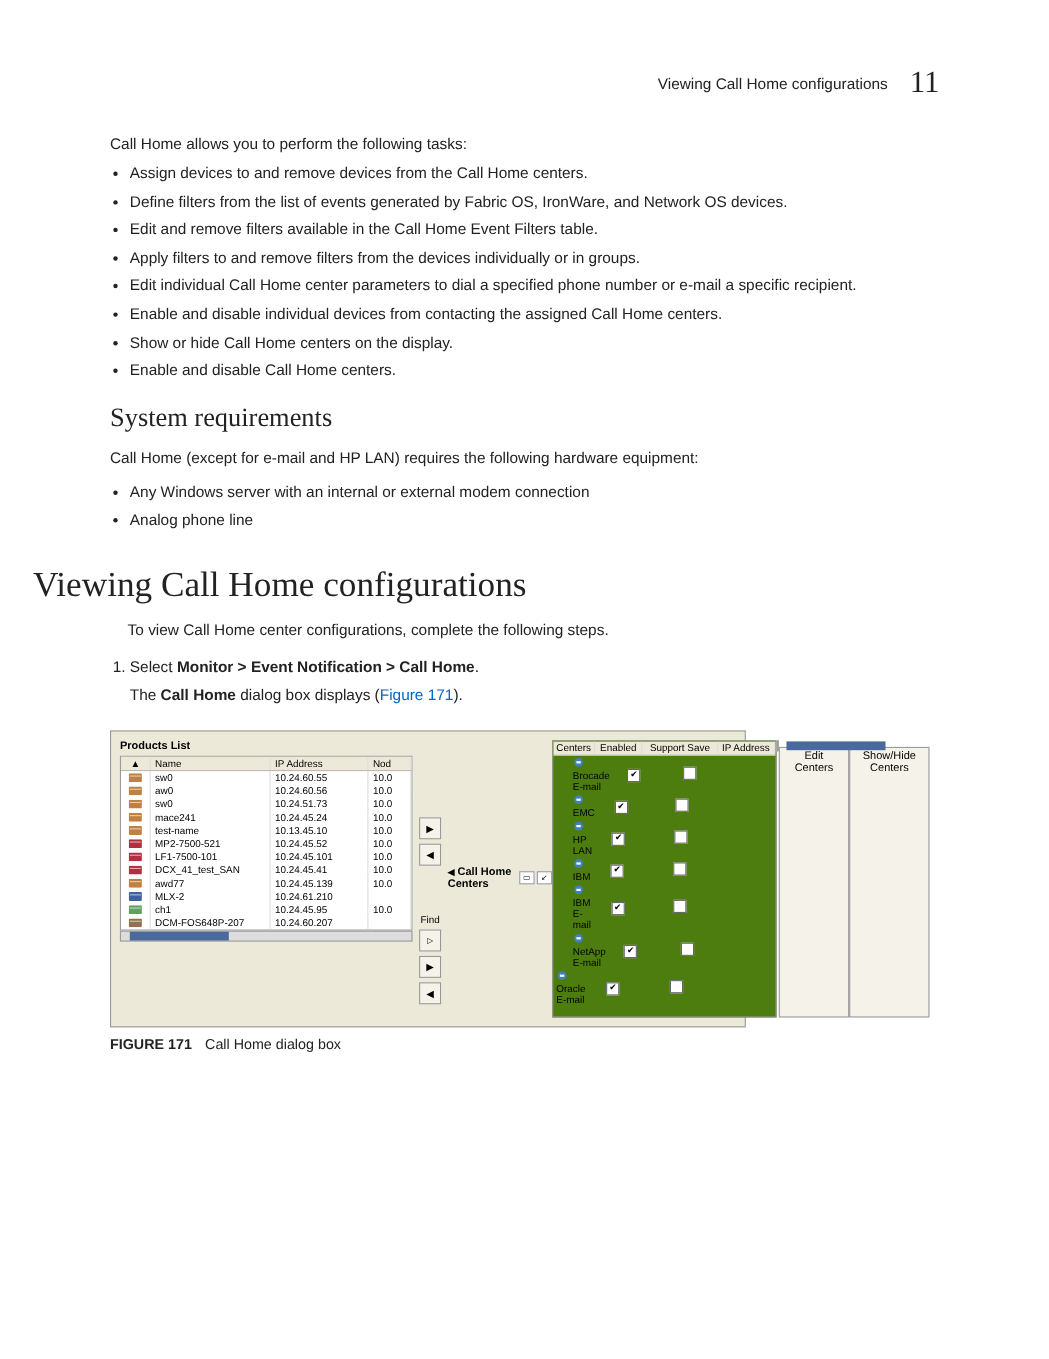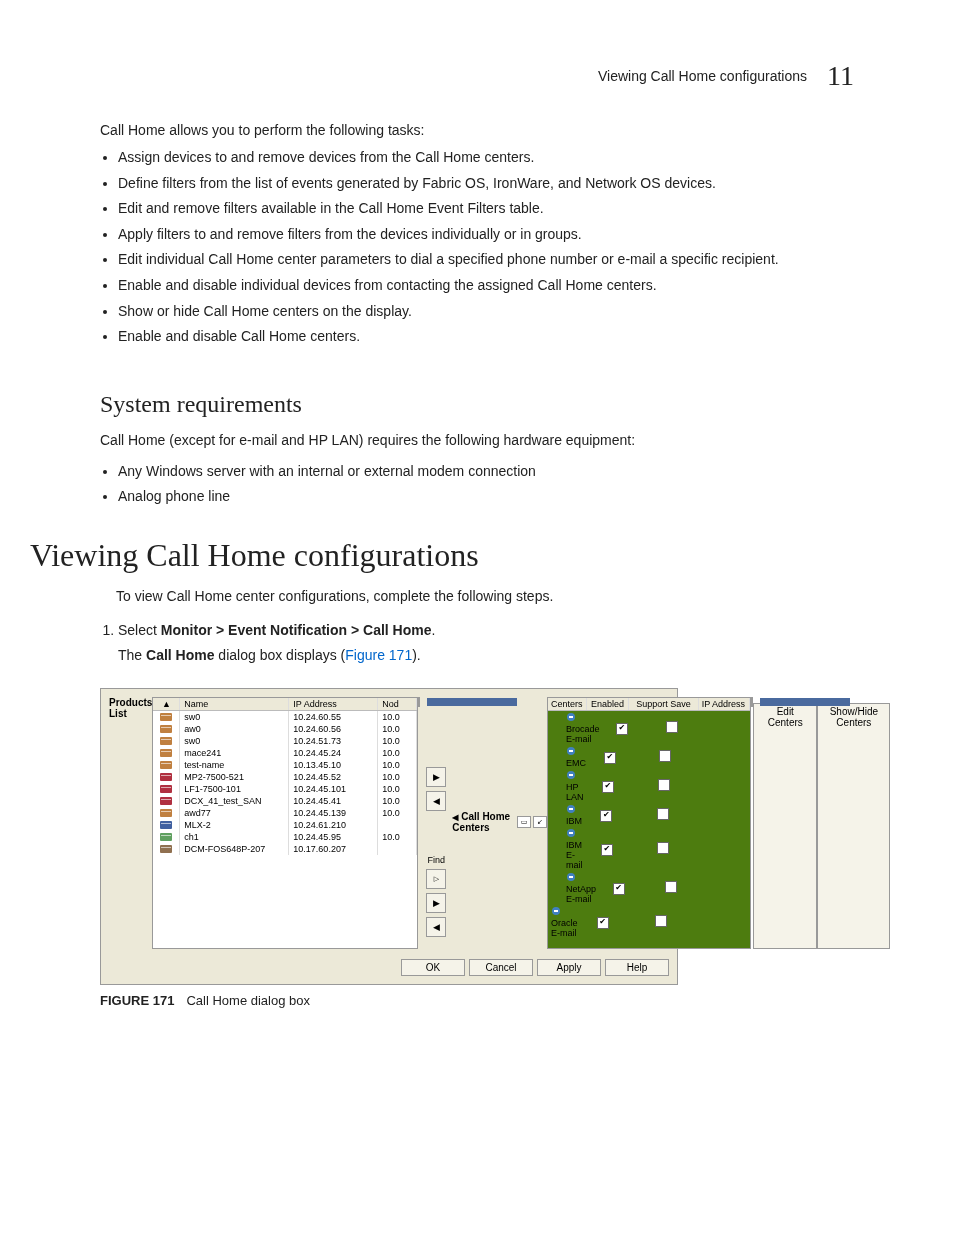--- a/index.html
+++ b/index.html
@@ -2,29 +2,29 @@
 <html><head>
 <meta charset="utf-8">
 <style>
 body{font-family:Arial,Helvetica,sans-serif;font-size:14px;color:#222;margin:0;padding:60px 100px;width:954px;box-sizing:border-box;background:#fff}
 .hdr{display:flex;justify-content:flex-end;align-items:center;gap:20px;margin-bottom:30px}
 .hdr-txt{font-size:14px}
 .hdr-num{font-family:Georgia,serif;font-size:28px;font-weight:normal}
 .intro{margin:20px 0 10px}
 ul.bul{margin:4px 0 20px 18px;padding:0}
 ul.bul li{margin:6px 0;line-height:1.4}
-h2{font-family:Georgia,'Times New Roman',serif;font-weight:normal;font-size:24px;margin:44px 0 10px}
+h2{font-family:Georgia,'Times New Roman',serif;font-weight:normal;font-size:24px;margin:20px 0 10px}
 h1{font-family:Georgia,'Times New Roman',serif;font-weight:normal;font-size:32px;margin:30px 0 10px;margin-left:-100px;padding-left:30px}
 ol.steps{margin-left:18px;padding:0}
 ol.steps li{margin:6px 0;line-height:1.8}
 .b{font-weight:bold}
 .lnk{color:#0066cc}
 .dlg{margin-top:20px;border:1px solid #999;background:#ece9d8;padding:8px;font-family:Tahoma,Arial,sans-serif;font-size:10px;color:#000;width:560px}
 .dlg-top{display:flex;gap:6px}
-.col-left{flex:1;display:flex;}
+.col-left{flex:1;display:flex;flex-direction:column}
 .col-mid{width:22px;display:flex;flex-direction:column;align-items:center;gap:4px;padding-top:70px}
 .col-right{flex:1;display:flex;flex-direction:row}
 .pane-title{font-weight:bold;margin-bottom:3px;font-size:10px}
 .grid{background:#fff;border:1px solid #999}
 .gh{display:flex;background:#ece9d8;border-bottom:1px solid #bbb}
 .gh>div,.gr>div{padding:1px 4px;border-right:1px solid #ddd;overflow:hidden;white-space:nowrap;font-size:9px}
 .gr{display:flex}
 .c-ico{width:18px;display:flex;align-items:center;justify-content:center;border-right:none}
 .c-name{width:100px}
 .c-ip{width:80px}
@@ -228,21 +228,21 @@
               <div class="c-nod">10.0</div>
             </div>
             <div class="gr">
               <div class="c-ico">
                 <svg class="ic-sw" viewBox="0 0 12 8">
                   <rect width="12" height="8" fill="#907050" rx="1"></rect>
                   <rect x="1" y="2" width="10" height="1" fill="#fff" opacity="0.6"></rect>
                 </svg>
               </div>
               <div class="c-name">DCM-FOS648P-207</div>
-              <div class="c-ip">10.17.60.207</div>
+              <div class="c-ip">10.24.60.207</div>
               <div class="c-nod"></div>
             </div>
           </div>
 </div>
 <div class="scroll"></div>
 
 </div>
 
 <div class="col-mid">
 <div class="arrow-btn">▶</div>
@@ -335,23 +335,17 @@
           </div>
 </div>
 <div class="scroll"></div>
 <div class="r-btns">
 <div class="btn">Edit Centers</div>
 <div class="btn">Show/Hide Centers</div>
 </div>
 </div>
 </div>
 
-<div class="bottom-btns">
-<div class="btn">OK</div>
-<div class="btn">Cancel</div>
-<div class="btn">Apply</div>
-<div class="btn">Help</div>
-</div>
 </div>
 
 <div class="fig-cap">
 <span class="b">FIGURE 171</span><span>Call Home dialog box</span>
 </div>
 
 </body></html>

